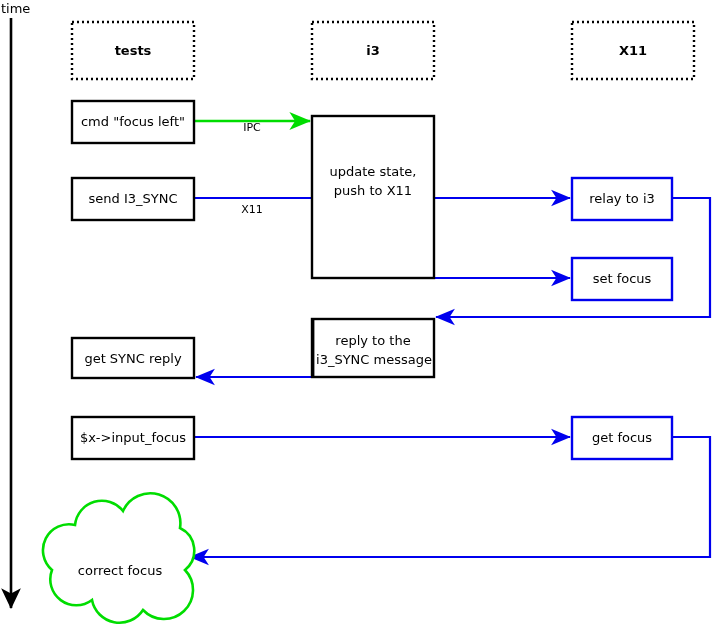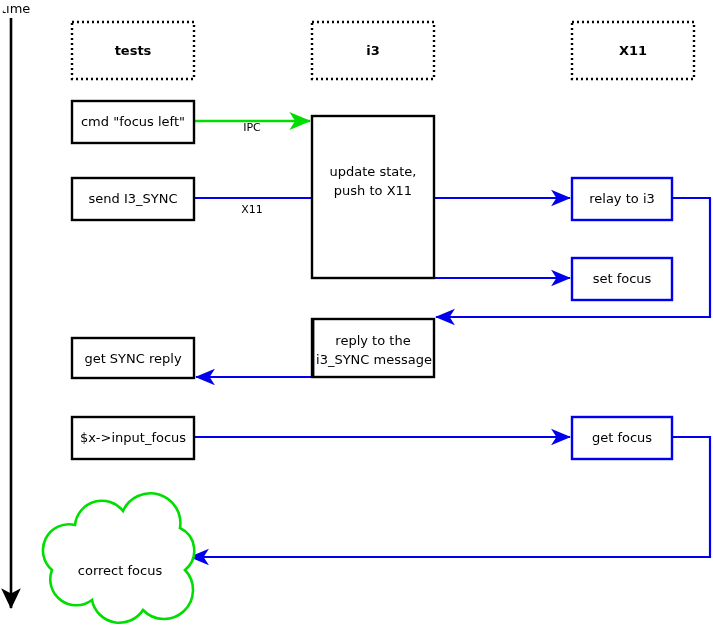--- a/index.html
+++ b/index.html
@@ -9,21 +9,20 @@
   }
   body {
     font-family: "DejaVu Sans", sans-serif;
   }
   #canvas {
     position: relative;
     width: 713px;
     height: 630px;
     background: #ffffff;
     overflow: hidden;
-    border-radius: 22px;
   }
   #diagram-svg {
     position: absolute;
     left: 0;
     top: 0;
     width: 713px;
     height: 630px;
   }
   .node-label {
     font-family: "DejaVu Sans", sans-serif;

